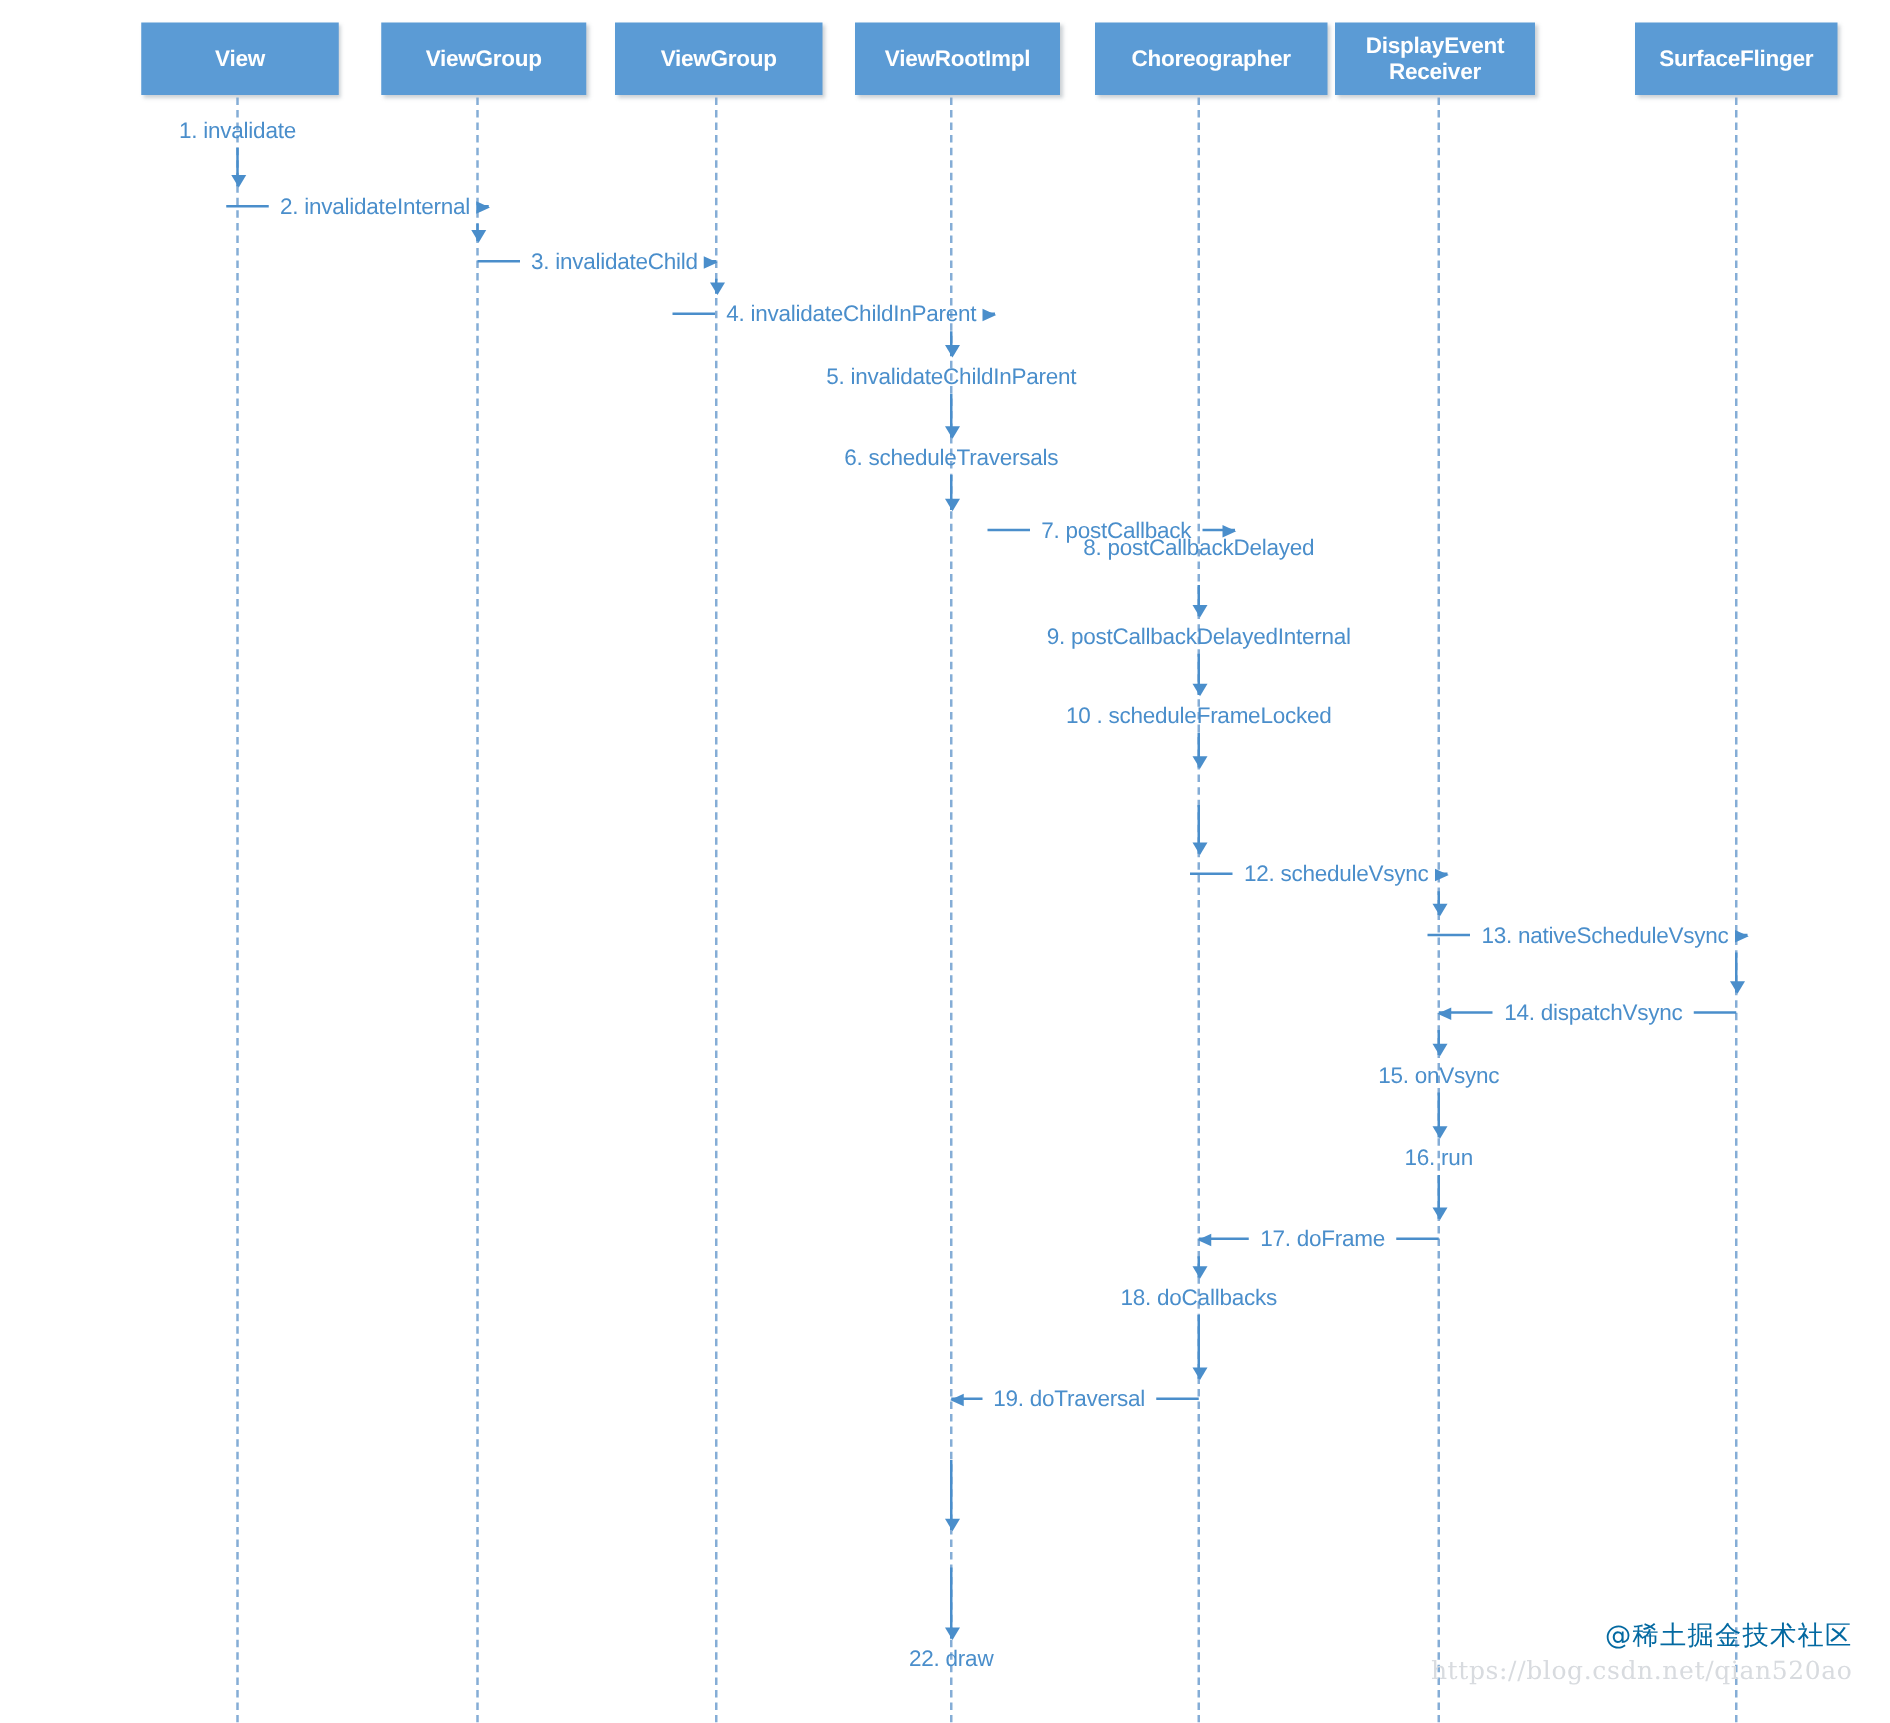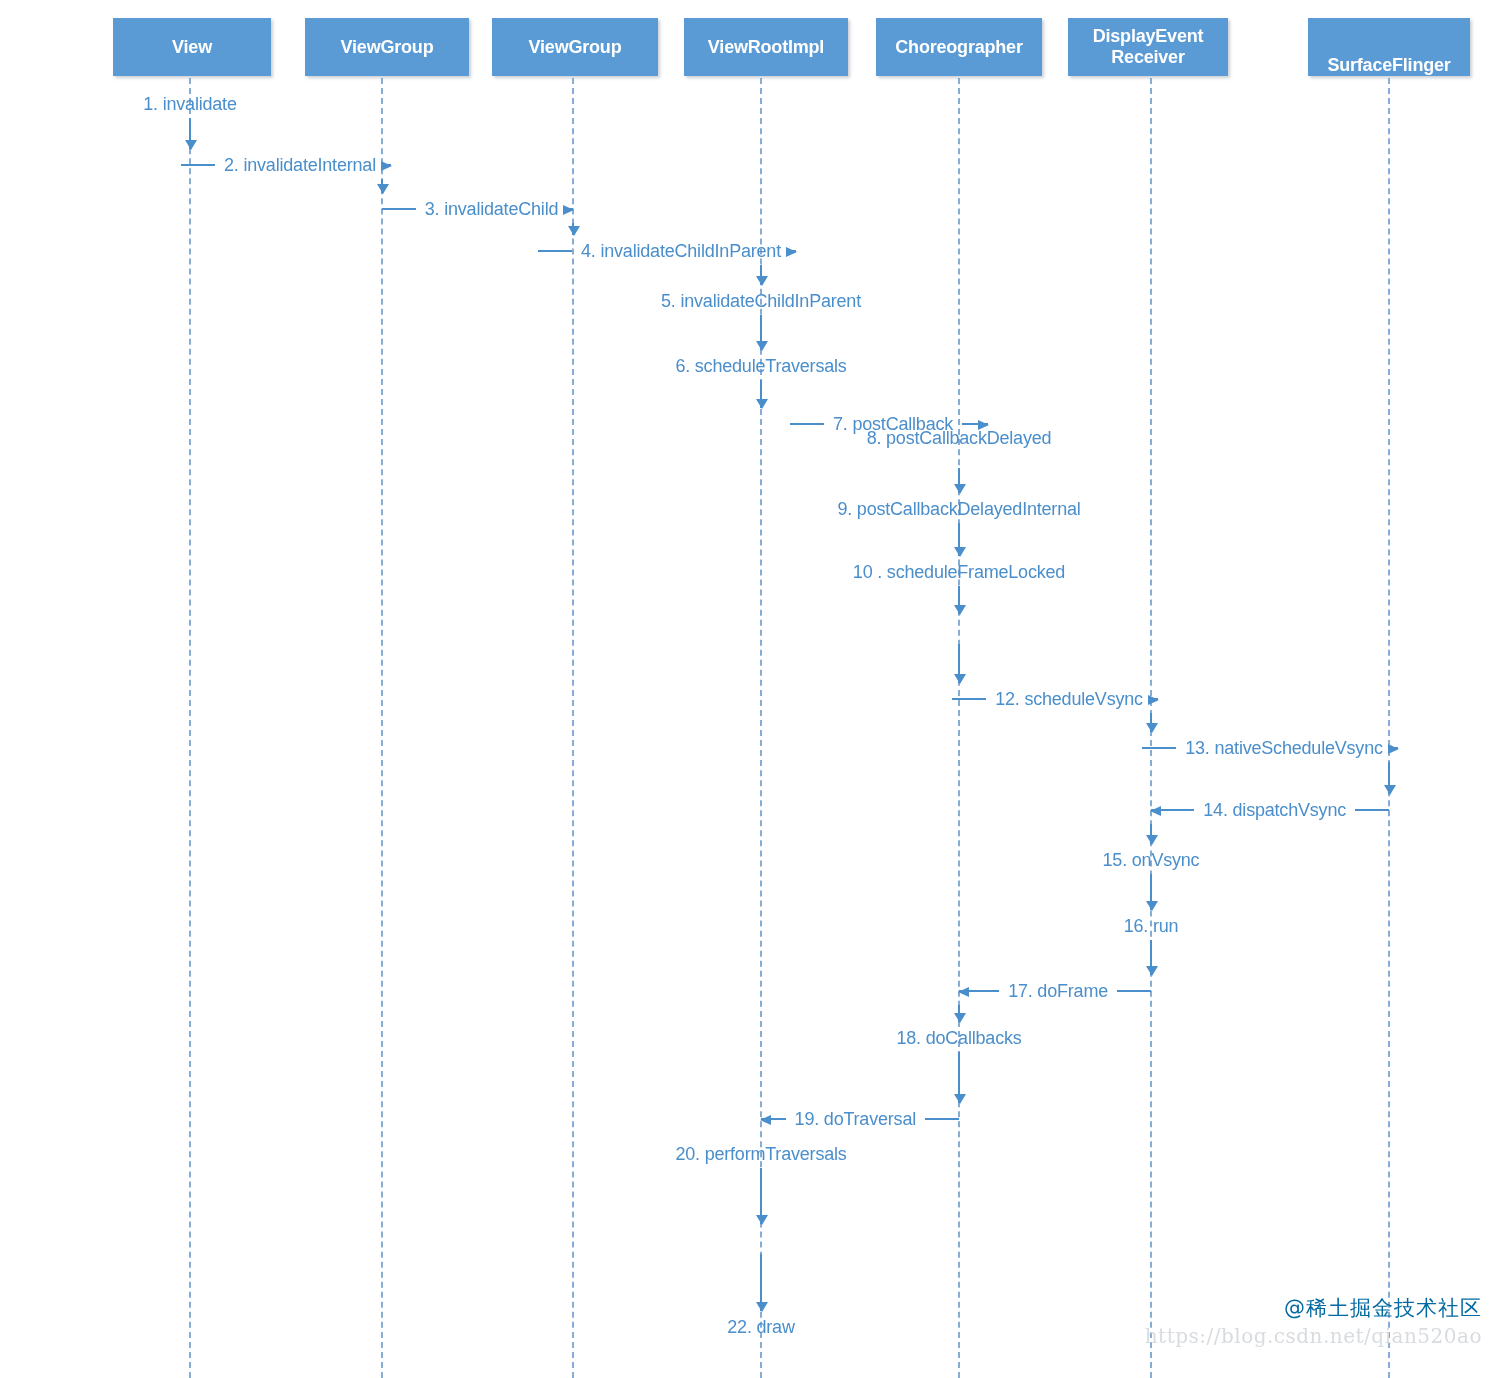--- a/index.html
+++ b/index.html
@@ -132,29 +132,29 @@
     </div>
     <div class="lifeline" style="left: 381px; top: 78px; height: 1300px;"></div>
     <div class="participant-box" style="left: 492px; top: 18px; width: 166px; height: 58px;">
       <span>ViewGroup</span>
     </div>
     <div class="lifeline" style="left: 572px; top: 78px; height: 1300px;"></div>
     <div class="participant-box" style="left: 684px; top: 18px; width: 164px; height: 58px;">
       <span>ViewRootImpl</span>
     </div>
     <div class="lifeline" style="left: 760px; top: 78px; height: 1300px;"></div>
-    <div class="participant-box" style="left: 876px; top: 18px; width: 166px; height: 58px;">
+    <div class="participant-box" style="left: 876px; top: 18px; width: 186px; height: 58px;">
       <span>Choreographer</span>
     </div>
     <div class="lifeline" style="left: 958px; top: 78px; height: 1300px;"></div>
     <div class="participant-box" style="left: 1068px; top: 18px; width: 160px; height: 58px;">
       <span>DisplayEvent Receiver</span>
     </div>
     <div class="lifeline" style="left: 1150px; top: 78px; height: 1300px;"></div>
-    <div class="participant-box" style="left: 1308px; top: 18px; width: 162px; height: 58px; align-items: flex-end;">
+    <div class="participant-box" style="left: 1308px; top: 18px; width: 162px; height: 58px;">
       <span>SurfaceFlinger</span>
     </div>
     <div class="lifeline" style="left: 1388px; top: 78px; height: 1300px;"></div>
     <div class="msg" style="left: -140px; width: 660px; top: 91px;">
       <span class="msg-label">1. invalidate</span>
     </div>
     <div class="msg" style="left: 190px; width: 192px; top: 152px;">
       <span class="seg tail"></span>
       <span class="msg-label">2. invalidateInternal</span>
       <span class="seg to-right">
@@ -233,23 +233,20 @@
     </div>
     <div class="msg" style="left: 629px; width: 660px; top: 1025px;">
       <span class="msg-label">18. doCallbacks</span>
     </div>
     <div class="msg" style="left: 761px; width: 198px; top: 1106px;">
       <span class="seg to-left">
         <i class="arrow-head"></i>
       </span>
       <span class="msg-label">19. doTraversal</span>
       <span class="seg tail"></span>
-    </div>
-    <div class="msg" style="left: 431px; width: 660px; top: 1141px;">
-      <span class="msg-label">20. performTraversals</span>
     </div>
     <div class="msg" style="left: 431px; width: 660px; top: 1314px;">
       <span class="msg-label">22. draw</span>
     </div>
     <div class="self-arrow" style="left: 189px; top: 118px; height: 31px;"></div>
     <div class="self-arrow" style="left: 381px; top: 179px; height: 14px;"></div>
     <div class="self-arrow" style="left: 572px; top: 223px; height: 12px;"></div>
     <div class="self-arrow" style="left: 760px; top: 265px; height: 20px;"></div>
     <div class="self-arrow" style="left: 760px; top: 315px; height: 35px;"></div>
     <div class="self-arrow" style="left: 760px; top: 380px; height: 28px;"></div>

